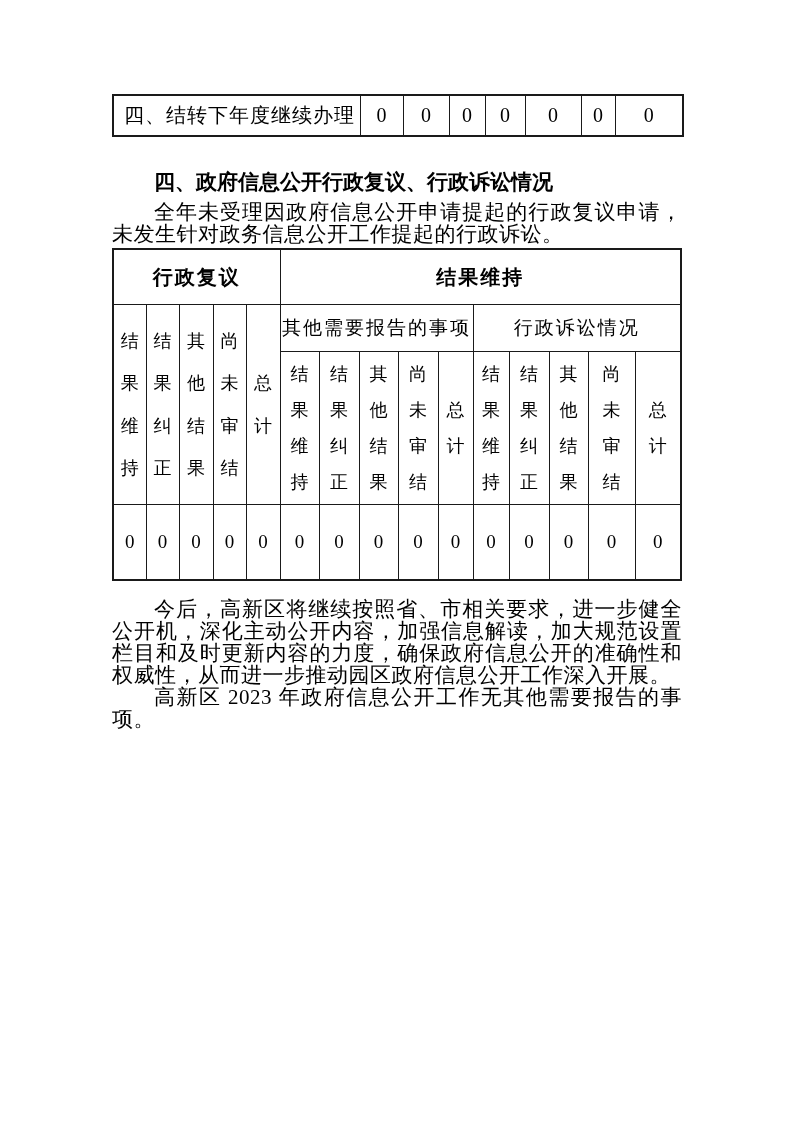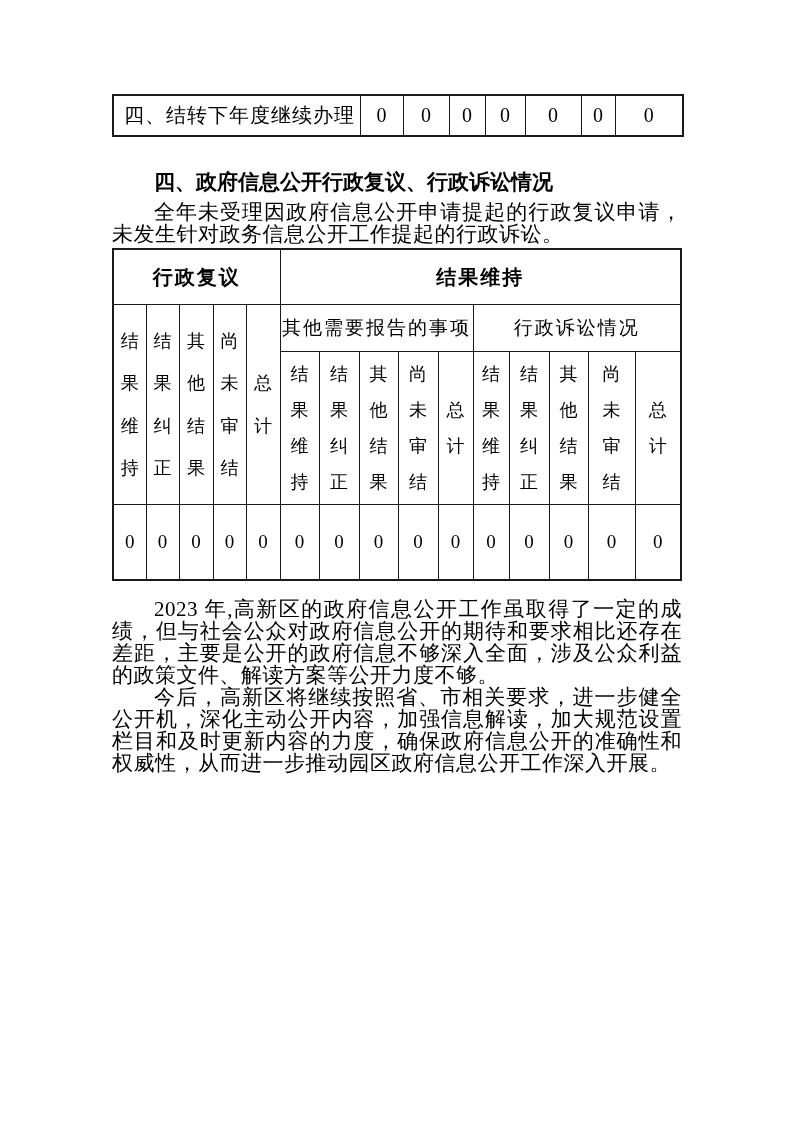--- a/index.html
+++ b/index.html
@@ -211,17 +211,17 @@
       <td>0</td>
       <td>0</td>
       <td>0</td>
       <td>0</td>
     </tr>
   </tbody>
     </table>
 
   <div class="spacer-h5"></div>
 
-  <p class="body-para">2023 年,高新区的政府信息公开工作虽取得了一定的成绩，但与社会公众对政府信息公开的期待和要求相比还存在差距，主要是公开的政府信息不够深入全面，涉及公众利益的政策文件、解读方案等公开力度不够。</p>
   <p class="body-para">今后，高新区将继续按照省、市相关要求，进一步健全公开机，深化主动公开内容，加强信息解读，加大规范设置栏目和及时更新内容的力度，确保政府信息公开的准确性和权威性，从而进一步推动园区政府信息公开工作深入开展。</p>
 
+  <p class="body-para">高新区 2023 年政府信息公开工作无其他需要报告的事项。</p>
 
 </div>
 
 </body></html>

